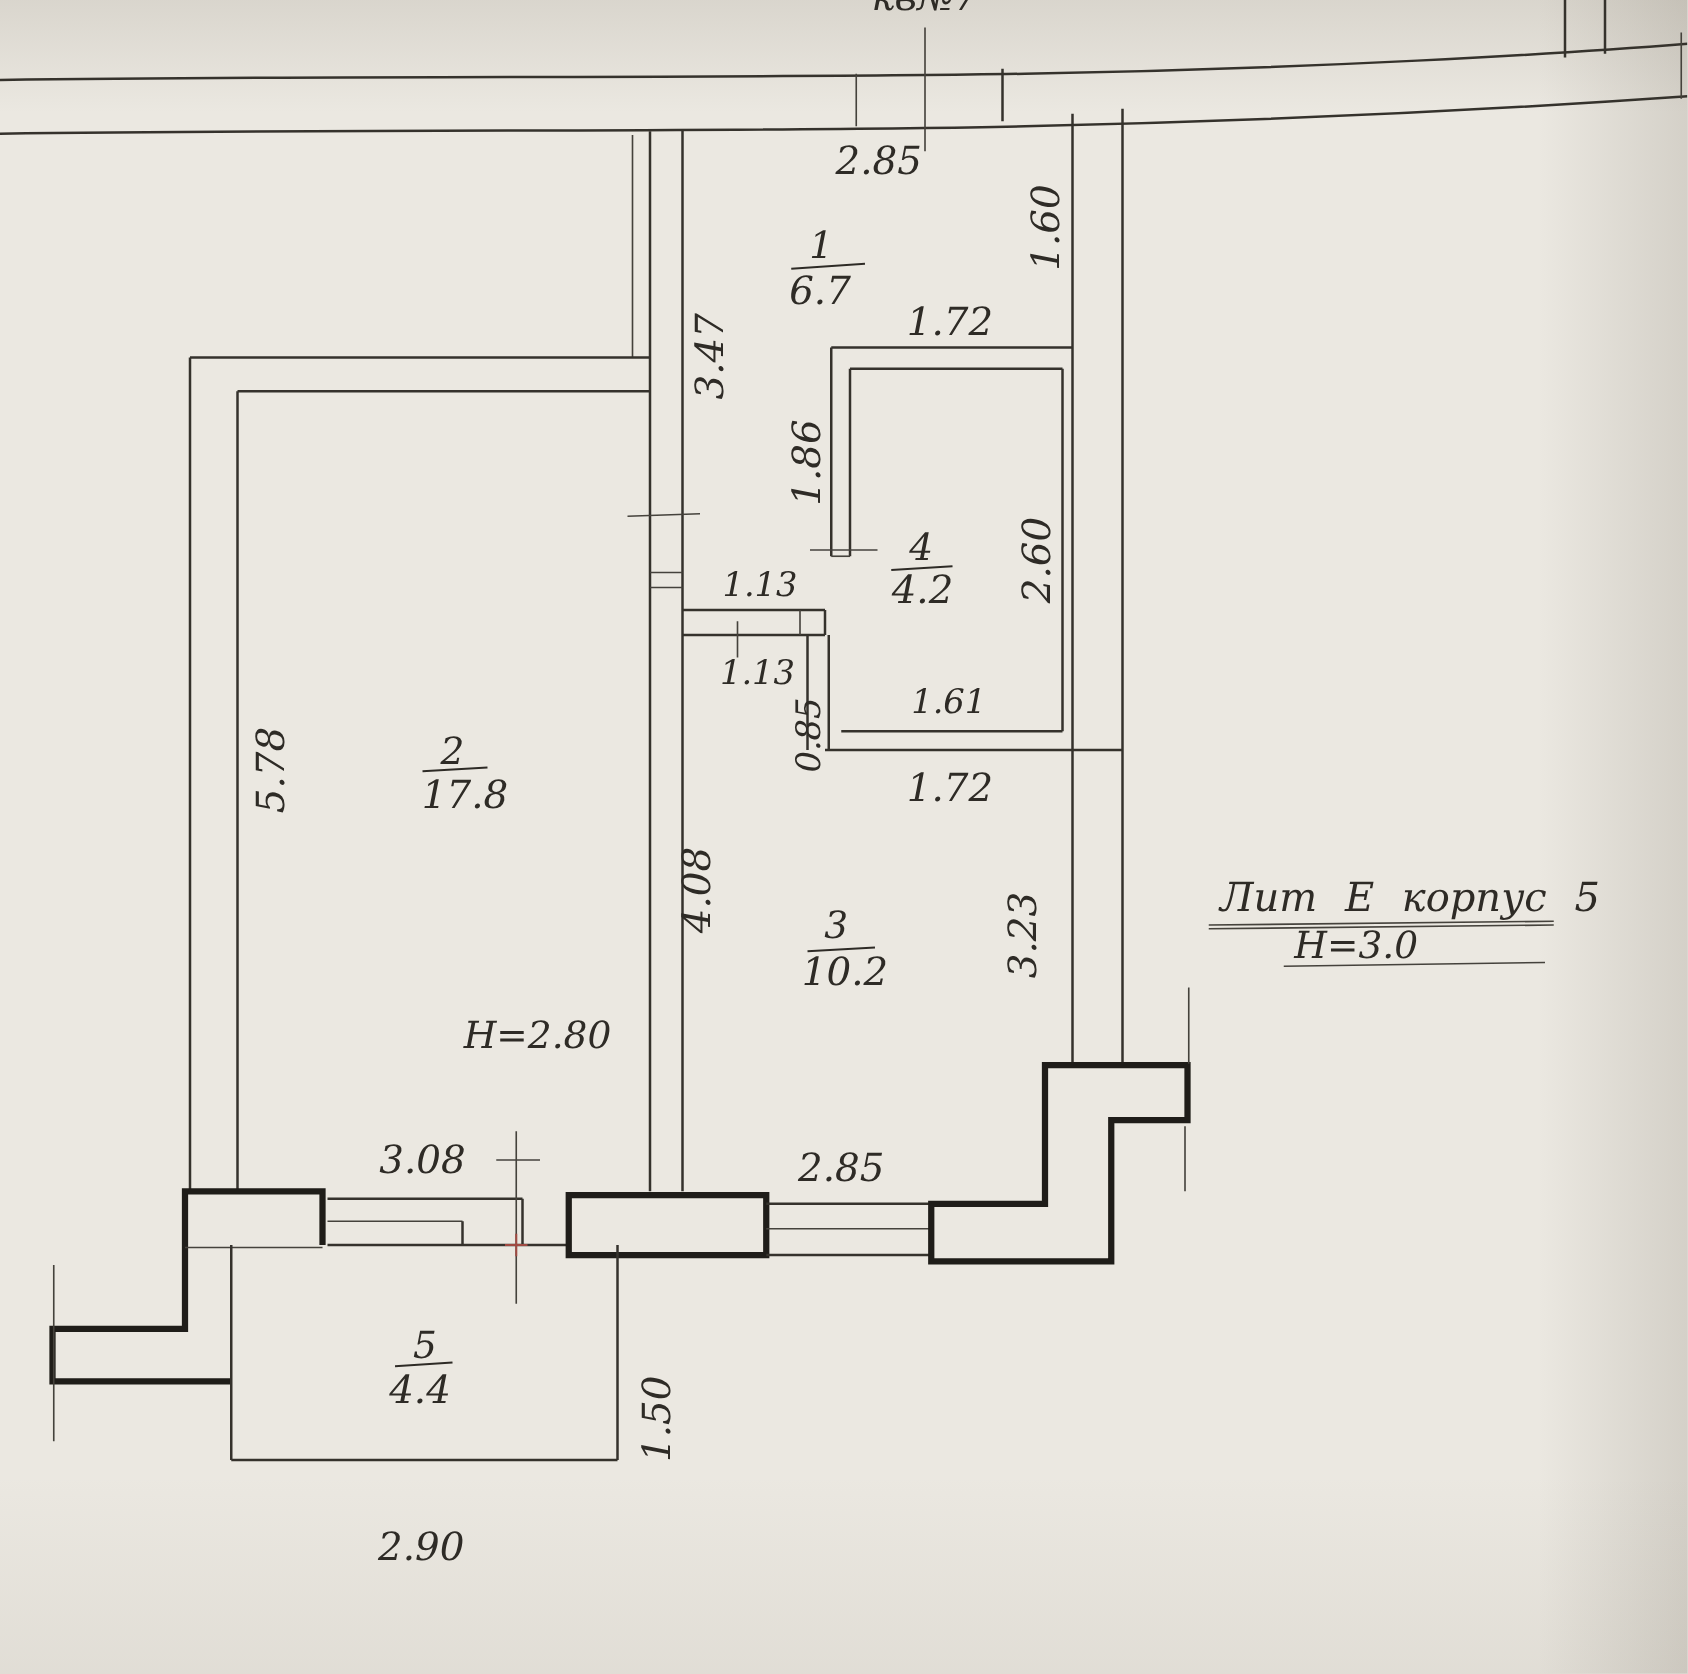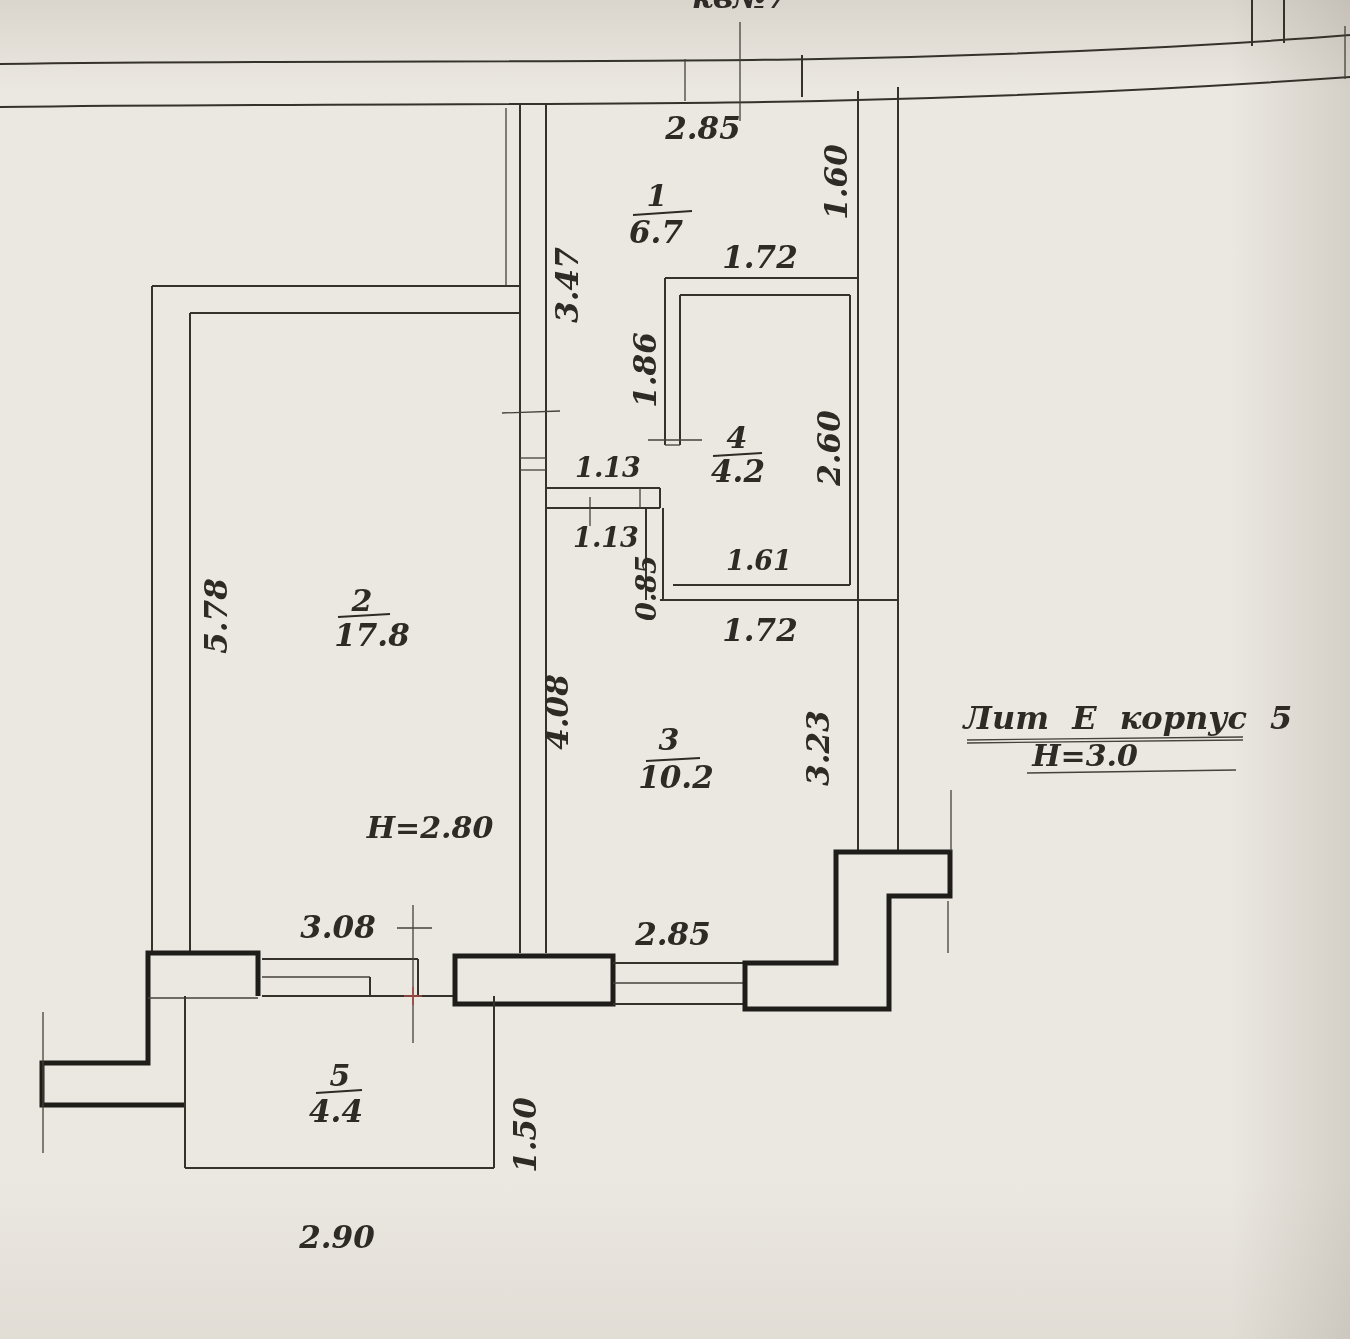--- a/index.html
+++ b/index.html
@@ -1,16 +1,16 @@
 <!DOCTYPE html>
 <html><head>
 <meta charset="utf-8">
 <style>
   html,body{margin:0;padding:0;background:#cfccc5;}
-  .page{position:relative;width:1350px;height:1339px;overflow:hidden;background:#ebe8e1;font-weight:bold;}
+  .page{position:relative;width:1350px;height:1339px;overflow:hidden;background:#ebe8e1;}
   svg{display:block}
   svg text{
     font-family:"DejaVu Serif","Liberation Serif",serif;
     font-style:italic;
     fill:#2e2b26;
   }
   .dim{font-size:31px;}
   .dim-sm{font-size:27px;}
   .room-num{font-size:30px;}
   .room-area{font-size:31px;}

